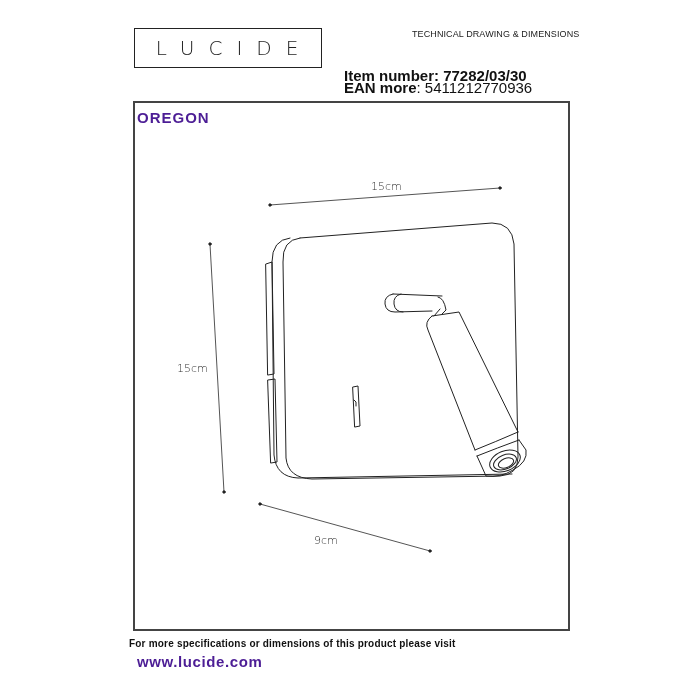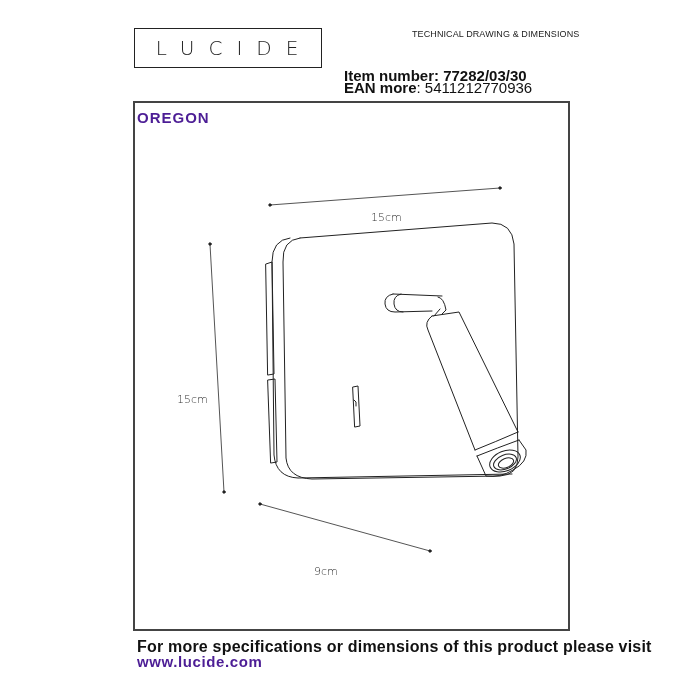--- a/index.html
+++ b/index.html
@@ -5,22 +5,22 @@
   html, body { margin:0; padding:0; background:#ffffff; }
   body { width:700px; height:700px; position:relative; overflow:hidden; font-family:"Liberation Sans", sans-serif; color:#111; }
   .logo { position:absolute; left:134px; top:28px; width:188px; height:40px; border:1.5px solid #222; box-sizing:border-box; }
   .logo-text { position:absolute; left:0; top:0; width:100%; height:100%; display:flex; align-items:center; justify-content:center; font-family:"DejaVu Sans", sans-serif; font-weight:300; font-size:20px; letter-spacing:14px; padding-left:12px; box-sizing:border-box; color:#222; }
   .doc-heading { position:absolute; left:412px; top:29px; font-size:9px; color:#222; letter-spacing:0.1px; }
   .product-name { position:absolute; left:137px; top:73px; font-size:15px; font-weight:bold; letter-spacing:1px; color:#4c1d95;margin-top:36px; }
   .meta { position:absolute; left:344px; top:70px; font-size:15px; line-height:12px; color:#111; }
   .meta b { font-weight:bold; }
   .frame { position:absolute; left:133px; top:101px; width:437px; height:530px; border:2px solid #444; box-sizing:border-box; }
   .drawing { position:absolute; left:0; top:0; }
-  .dim-label { position:absolute; font-family:"DejaVu Sans", sans-serif; font-size:11px; color:#333; font-weight:300;margin-top:31px; }
-  .footer-line { position:absolute; left:137px; top:638px; font-size:16px; font-weight:bold; color:#111; letter-spacing:0.2px; }
+  .dim-label { position:absolute; font-family:"DejaVu Sans", sans-serif; font-size:11px; color:#333; font-weight:300; }
+  .footer-line { position:absolute; left:129px; top:638px; font-size:10px; font-weight:bold; color:#111; letter-spacing:0.2px; }
   .footer-url { position:absolute; left:137px; top:653px; font-size:15px; font-weight:bold; color:#4c1d95; letter-spacing:0.6px; }
 </style>
 </head>
 <body>
 
 <div class="logo">
   <div class="logo-text">LUCIDE</div>
 </div>
 
 <div class="doc-heading">TECHNICAL DRAWING &amp; DIMENSIONS</div>

